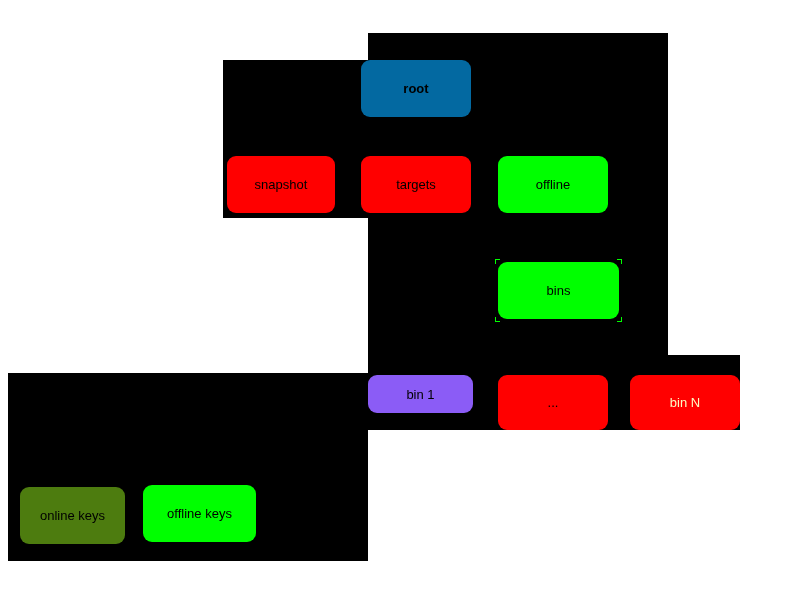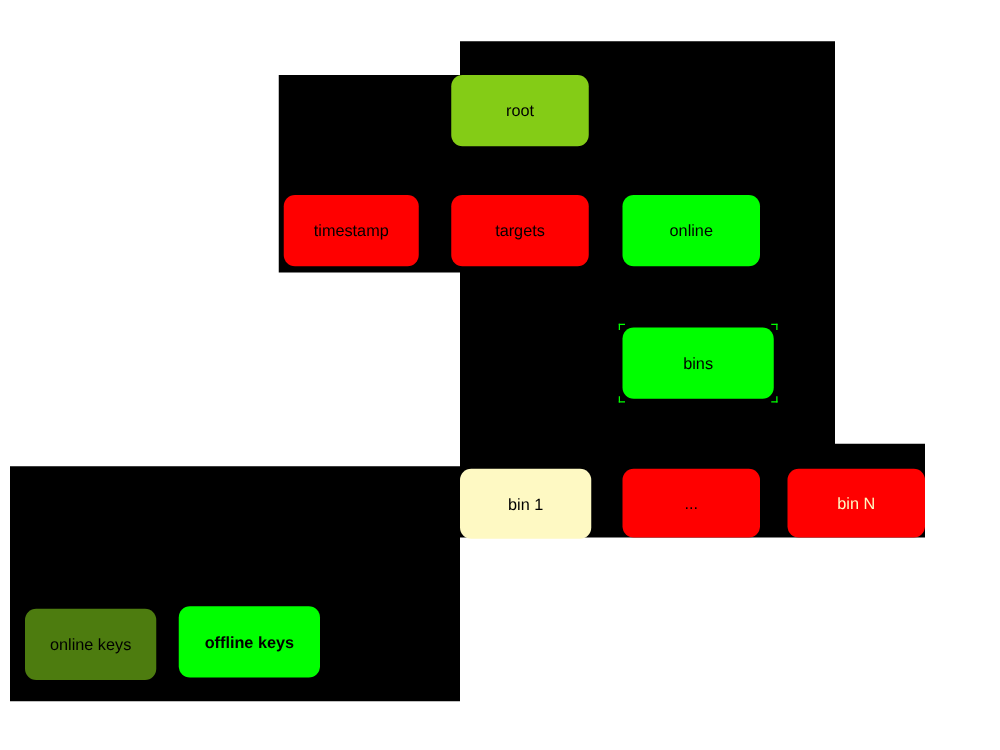--- a/index.html
+++ b/index.html
@@ -56,48 +56,48 @@
 <body>
 
 <div id="canvas">
   <div id="panel-layer">
       <div class="bg-block" style="left: 368px; top: 33px; width: 300px; height: 339px; background: rgb(0, 0, 0);"></div>
       <div class="bg-block" style="left: 223px; top: 60px; width: 145px; height: 158px; background: rgb(0, 0, 0);"></div>
       <div class="bg-block" style="left: 368px; top: 355px; width: 372px; height: 75px; background: rgb(0, 0, 0);"></div>
       <div class="bg-block" style="left: 8px; top: 373px; width: 360px; height: 188px; background: rgb(0, 0, 0);"></div>
     </div>
   <div id="node-layer">
-      <div class="node green" style="left: 361px; top: 60px; width: 110px; height: 57px; background: #84cc16; color: rgb(0, 0, 0);">
+      <div class="node green" style="left: 361px; top: 60px; width: 110px; height: 57px; background: #0369a1; color: rgb(0, 0, 0); font-weight: bold;">
         <span class="node-label">root</span>
       </div>
       <div class="node red" style="left: 227px; top: 156px; width: 108px; height: 57px; background: rgb(255, 0, 0); color: rgb(0, 0, 0);">
-        <span class="node-label">timestamp</span>
+        <span class="node-label">snapshot</span>
       </div>
       <div class="node red" style="left: 361px; top: 156px; width: 110px; height: 57px; background: rgb(255, 0, 0); color: rgb(0, 0, 0);">
         <span class="node-label">targets</span>
       </div>
       <div class="node green" style="left: 498px; top: 156px; width: 110px; height: 57px; background: rgb(0, 255, 0); color: rgb(0, 0, 0);">
-        <span class="node-label">online</span>
+        <span class="node-label">offline</span>
       </div>
       <div class="node green selected" style="left: 498px; top: 262px; width: 121px; height: 57px; background: rgb(0, 255, 0); color: rgb(0, 0, 0);">
         <span class="node-label">bins</span>
         <span class="handle tl" style="border-color: rgb(0, 255, 0);"></span>
         <span class="handle tr" style="border-color: rgb(0, 255, 0);"></span>
         <span class="handle bl" style="border-color: rgb(0, 255, 0);"></span>
         <span class="handle br" style="border-color: rgb(0, 255, 0);"></span>
       </div>
-      <div class="node red" style="left: 368px; top: 375px; width: 105px; height: 56px; background: #fef9c3; color: rgb(0, 0, 0);">
+      <div class="node red" style="left: 368px; top: 375px; width: 105px; height: 38px; background: #8b5cf6; color: rgb(0, 0, 0);">
         <span class="node-label">bin 1</span>
       </div>
       <div class="node red" style="left: 498px; top: 375px; width: 110px; height: 55px; background: rgb(255, 0, 0); color: rgb(0, 0, 0);">
         <span class="node-label">...</span>
       </div>
       <div class="node red" style="left: 630px; top: 375px; width: 110px; height: 55px; background: rgb(255, 0, 0); color: #fef9c3;">
         <span class="node-label">bin N</span>
       </div>
       <div class="node red" style="left: 20px; top: 487px; width: 105px; height: 57px; background: #4d7c0f; color: rgb(0, 0, 0);">
         <span class="node-label">online keys</span>
       </div>
-      <div class="node green" style="left: 143px; top: 485px; width: 113px; height: 57px; background: rgb(0, 255, 0); color: rgb(0, 0, 0); font-weight: bold;">
+      <div class="node green" style="left: 143px; top: 485px; width: 113px; height: 57px; background: rgb(0, 255, 0); color: rgb(0, 0, 0);">
         <span class="node-label">offline keys</span>
       </div>
     </div>
 </div>
 
 </body></html>

